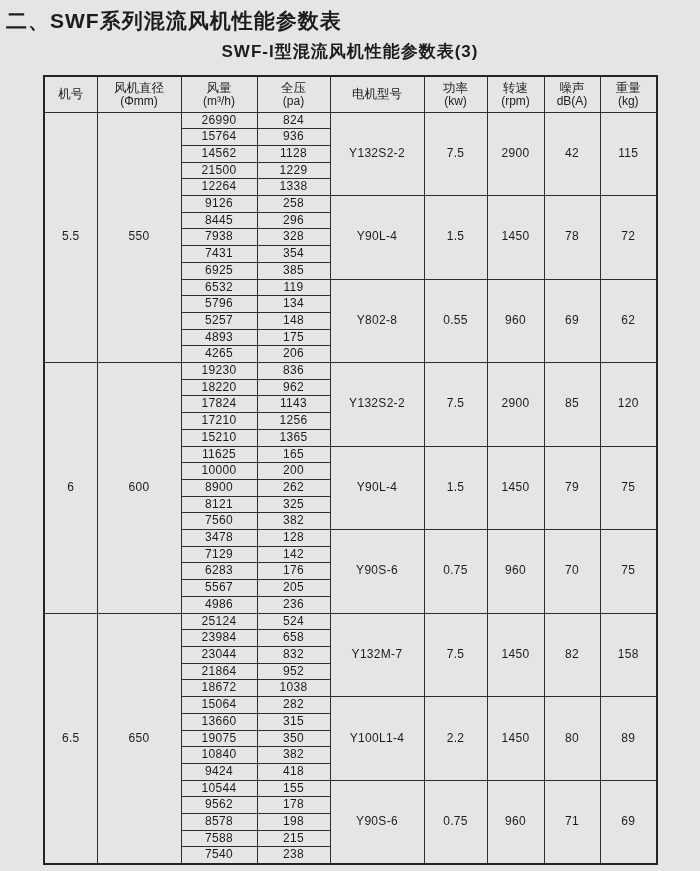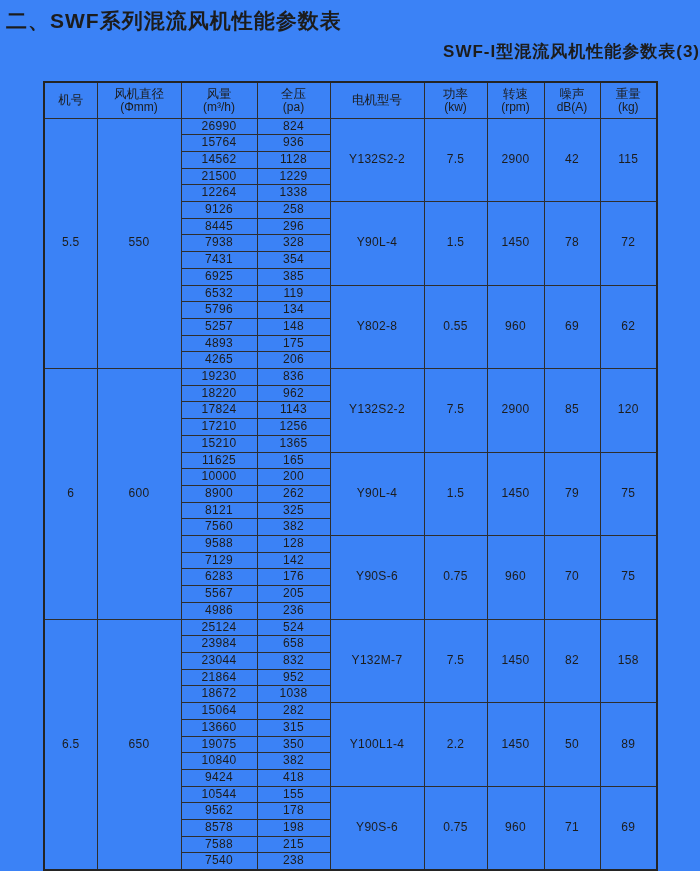--- a/index.html
+++ b/index.html
@@ -5,34 +5,34 @@
   * { box-sizing: border-box; margin: 0; padding: 0; }
   html, body { background: #ffffff; }
   body {
     width: 700px; height: 871px;
     font-family: "Liberation Sans", sans-serif;
     color: #1c1c1c;
     position: relative;
   }
   .page {
     position: absolute; inset: 0;
-    background: #3b82f6;
+    background: #e5e5e5;
   }
   .doc-title {
     position: absolute; left: 6px; top: 7px;
     font-size: 21px; font-weight: bold; letter-spacing: 1px;
     white-space: nowrap;
   }
   .table-title {
     position: absolute; top: 40px; left: 0; width: 100%;
-    text-align: right;
+    text-align: center;
     font-size: 17px; font-weight: bold; letter-spacing: 1px;
   }
   table.params {
-    position: absolute; left: 43px; top: 81px;
+    position: absolute; left: 43px; top: 75px;
     width: 613px;
     border-collapse: collapse;
     table-layout: fixed;
     border: 2px solid #242424;
   }
   table.params th, table.params td {
     border: 1px solid #2e2e2e;
     text-align: center;
     vertical-align: middle;
     padding: 0;
@@ -234,21 +234,21 @@
         </tr>
         <tr>
           <td>8121</td>
           <td>325</td>
         </tr>
         <tr>
           <td>7560</td>
           <td>382</td>
         </tr>
         <tr>
-          <td>9588</td>
+          <td>3478</td>
           <td>128</td>
           <td rowspan="5">Y90S-6</td>
           <td rowspan="5">0.75</td>
           <td rowspan="5">960</td>
           <td rowspan="5">70</td>
           <td rowspan="5">75</td>
         </tr>
         <tr>
           <td>7129</td>
           <td>142</td>
@@ -291,21 +291,21 @@
         <tr>
           <td>18672</td>
           <td>1038</td>
         </tr>
         <tr>
           <td>15064</td>
           <td>282</td>
           <td rowspan="5">Y100L1-4</td>
           <td rowspan="5">2.2</td>
           <td rowspan="5">1450</td>
-          <td rowspan="5">50</td>
+          <td rowspan="5">80</td>
           <td rowspan="5">89</td>
         </tr>
         <tr>
           <td>13660</td>
           <td>315</td>
         </tr>
         <tr>
           <td>19075</td>
           <td>350</td>
         </tr>

